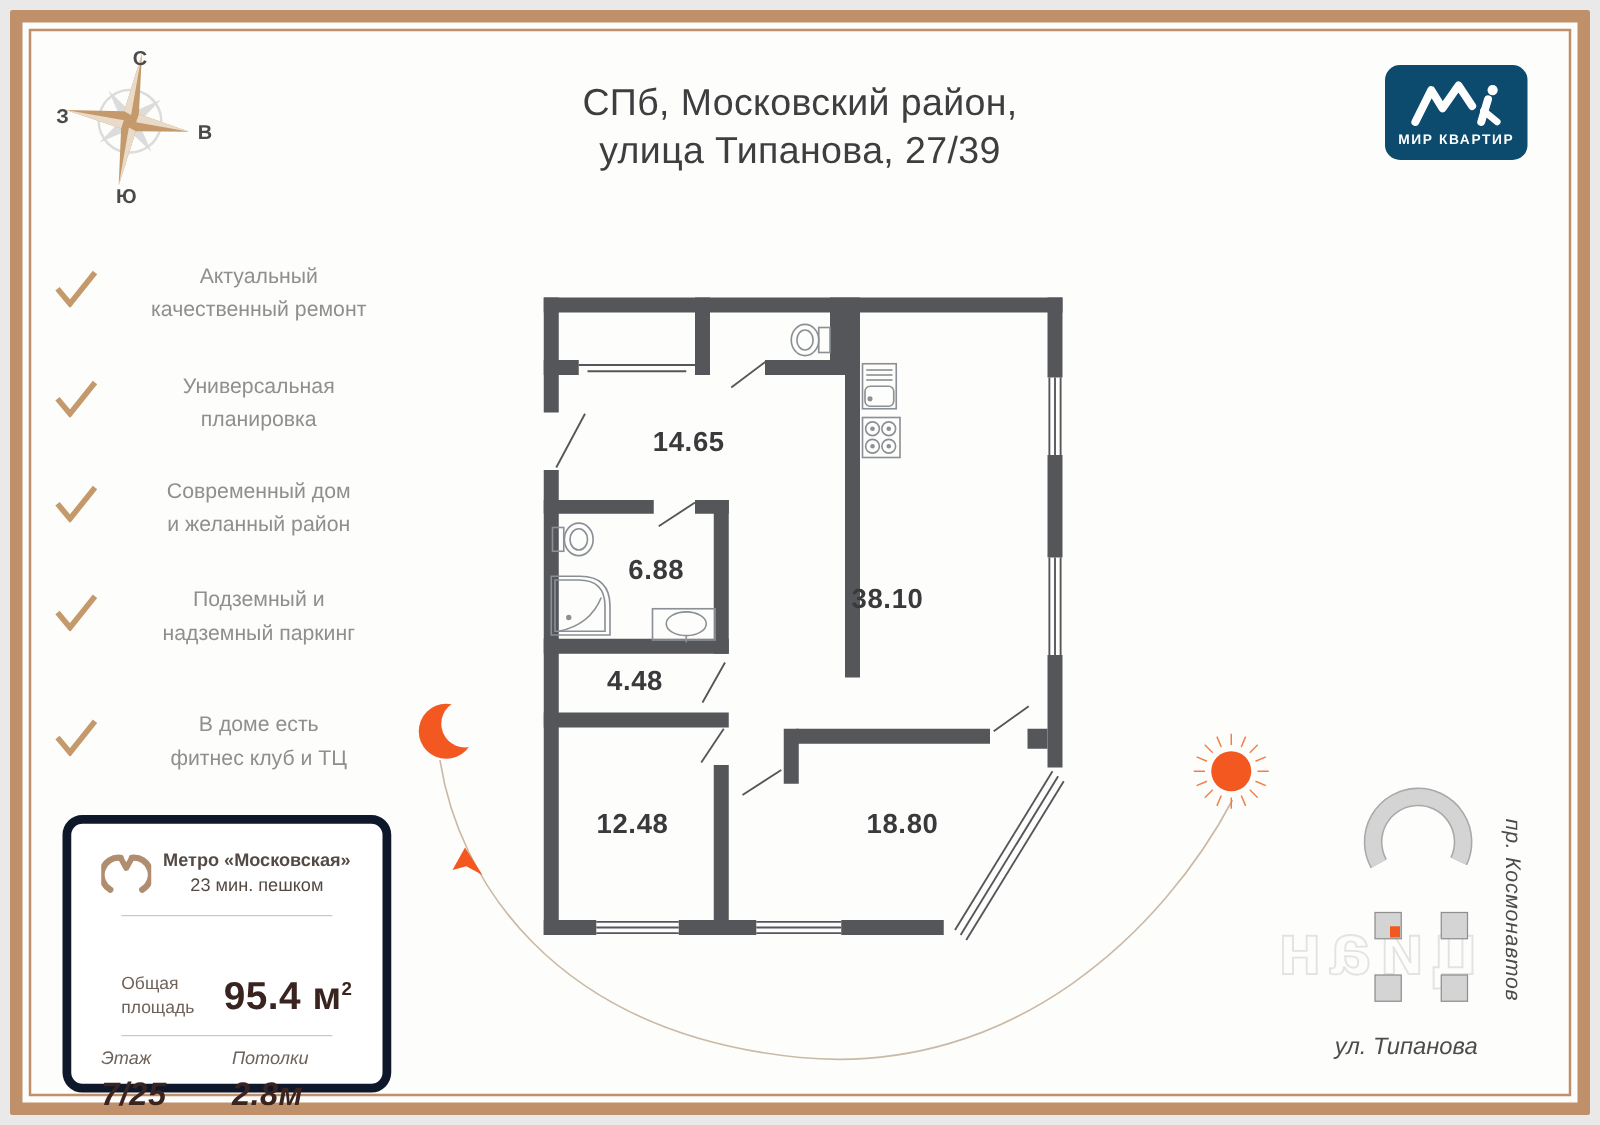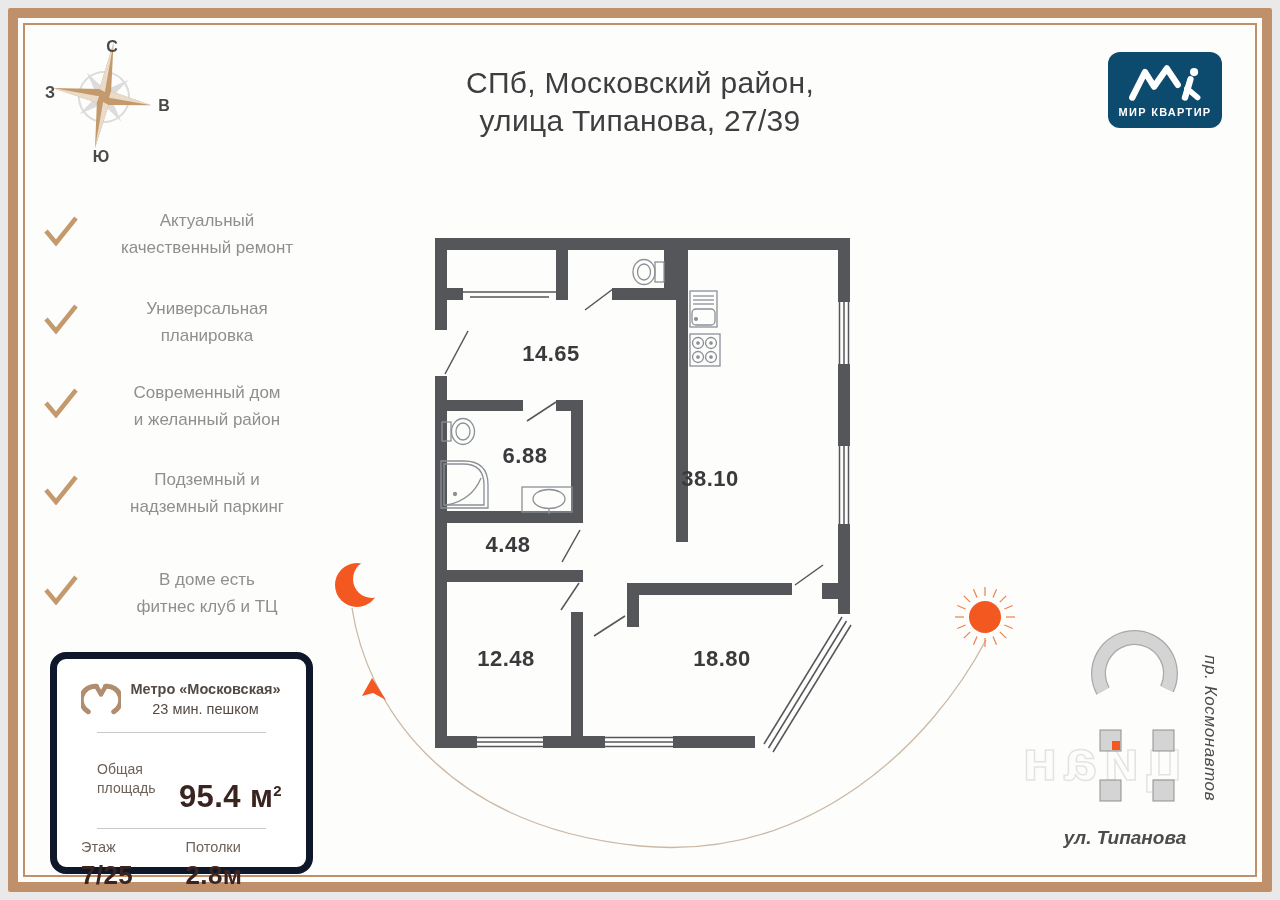--- a/index.html
+++ b/index.html
@@ -17,32 +17,32 @@
   .features{position:absolute;left:44px;top:207px;width:268px;height:420px;}
   .feature{position:absolute;left:0;width:100%;display:flex;align-items:flex-start;gap:20px;}
   .check{flex:0 0 38px;padding-top:9px;}
   .feature-text{flex:1;text-align:center;color:#8f8f8f;font-size:17px;line-height:27px;}
   .card{position:absolute;left:50px;top:652px;width:249px;height:208px;background:#fff;
     border:7px solid #0f172a;border-radius:16px;}
   .metro-row{display:flex;align-items:center;padding:20px 16px 0 24px;}
   .metro-text{flex:1;text-align:center;color:#544a43;font-size:14.5px;line-height:20px;}
   .metro-l1{font-weight:bold;}
   .divider{height:1px;background:#c9c9c9;margin:13px 40px 0 40px;}
-  .area-row{display:flex;align-items:center;padding:10px 24px 0 40px;}
+  .area-row{display:flex;align-items:flex-end;padding:10px 24px 0 40px;}
   .area-label{font-size:14px;color:#6e6259;line-height:19px;}
   .area-value{flex:1;text-align:right;font-size:31px;font-weight:bold;color:#3a2420;letter-spacing:.4px;margin-top:36px;}
   .area-value sup{font-size:15px;}
-  .stats-row{display:flex;padding:10px 16px 0 24px;}
+  .stats-row{display:flex;padding:10px 16px 0 24px;font-style:italic;}
   .stat{width:50%;}
   .stat-label{font-size:14.5px;color:#6e6259;}
   .stat-value{font-size:26px;font-weight:bold;color:#3a2420;margin-top:5px;letter-spacing:.4px;}
   .street-v{position:absolute;left:1200px;top:655px;height:170px;writing-mode:vertical-rl;
     font-style:italic;font-size:17px;color:#4c4c4c;letter-spacing:.6px;}
   .street-h{position:absolute;left:1035px;top:827px;width:180px;text-align:center;
-    font-style:italic;font-size:19px;color:#4c4c4c;font-weight:bold;}
+    font-style:italic;font-size:19px;color:#4c4c4c;}
   .watermark{position:absolute;left:872px;top:726px;width:310px;font-size:58px;font-weight:bold;
     color:transparent;-webkit-text-stroke:1.5px rgba(170,170,170,.30);transform:scaleX(-1);
     letter-spacing:7px;pointer-events:none;}
   svg.scene{position:absolute;left:0;top:0;pointer-events:none;}
   .room-label{font-size:22px;font-weight:bold;fill:#3a3a3c;letter-spacing:.5px;text-anchor:middle;}
   .compass-letter{font-size:16px;font-weight:bold;fill:#4a4a4a;text-anchor:middle;}
 </style>
 </head>
 <body>
 

